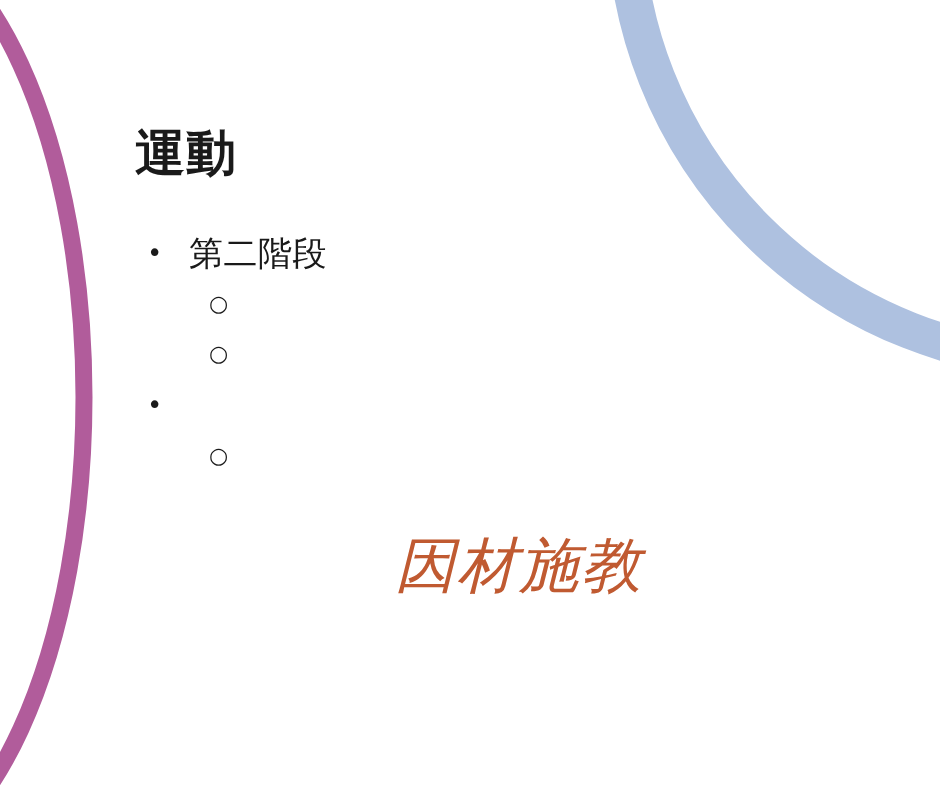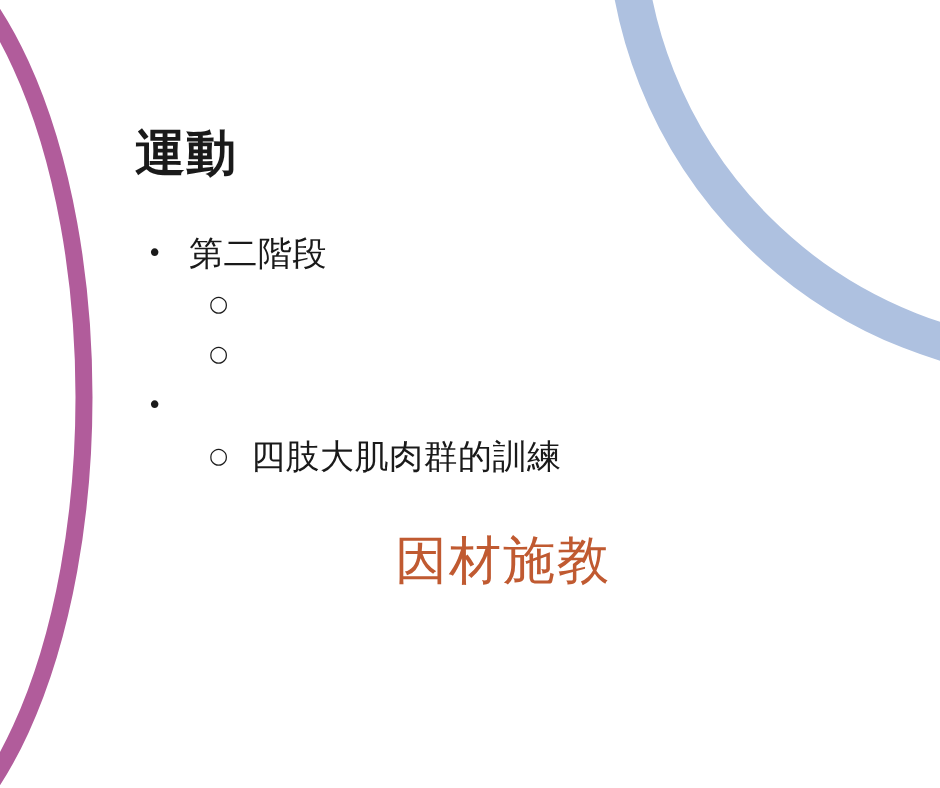--- a/index.html
+++ b/index.html
@@ -82,25 +82,26 @@
     line-height: 2.30;
   }
   .li-text {
     display: inline-block;
     letter-spacing: 0.5px;
   }
   #emphasis {
     position: absolute;
     left: 391px;
     top: 528px;
-    font-size: 52px;
+    font-size: 60px;
     color: #c05a31;
     letter-spacing: 2px;
     white-space: nowrap;
     line-height: 1.25;
+    font-style: italic;
   }
 </style>
 </head>
 <body>
 
 <div id="slide" style="background: rgb(255, 255, 255);">
 
   <svg id="decor" viewBox="0 0 940 788" xmlns="http://www.w3.org/2000/svg">
 
     <ellipse cx="-132" cy="397" rx="216" ry="470" fill="none" stroke="#b15c9b" stroke-width="17"></ellipse>
@@ -126,21 +127,20 @@
       <div class="li lvl2">
         <span class="marker">○</span>
       </div>
 
       <div class="li lvl1">
         <span class="marker">•</span>
       </div>
 
       <div class="li lvl2">
         <span class="marker">○</span>
-        <span class="li-text">四肢大肌肉群的訓練</span>
       </div>
 
     </div>
 
     <div id="emphasis" style="color: rgb(192, 90, 49);">因材施教</div>
 
   </div>
 </div>
 
 </body></html>

